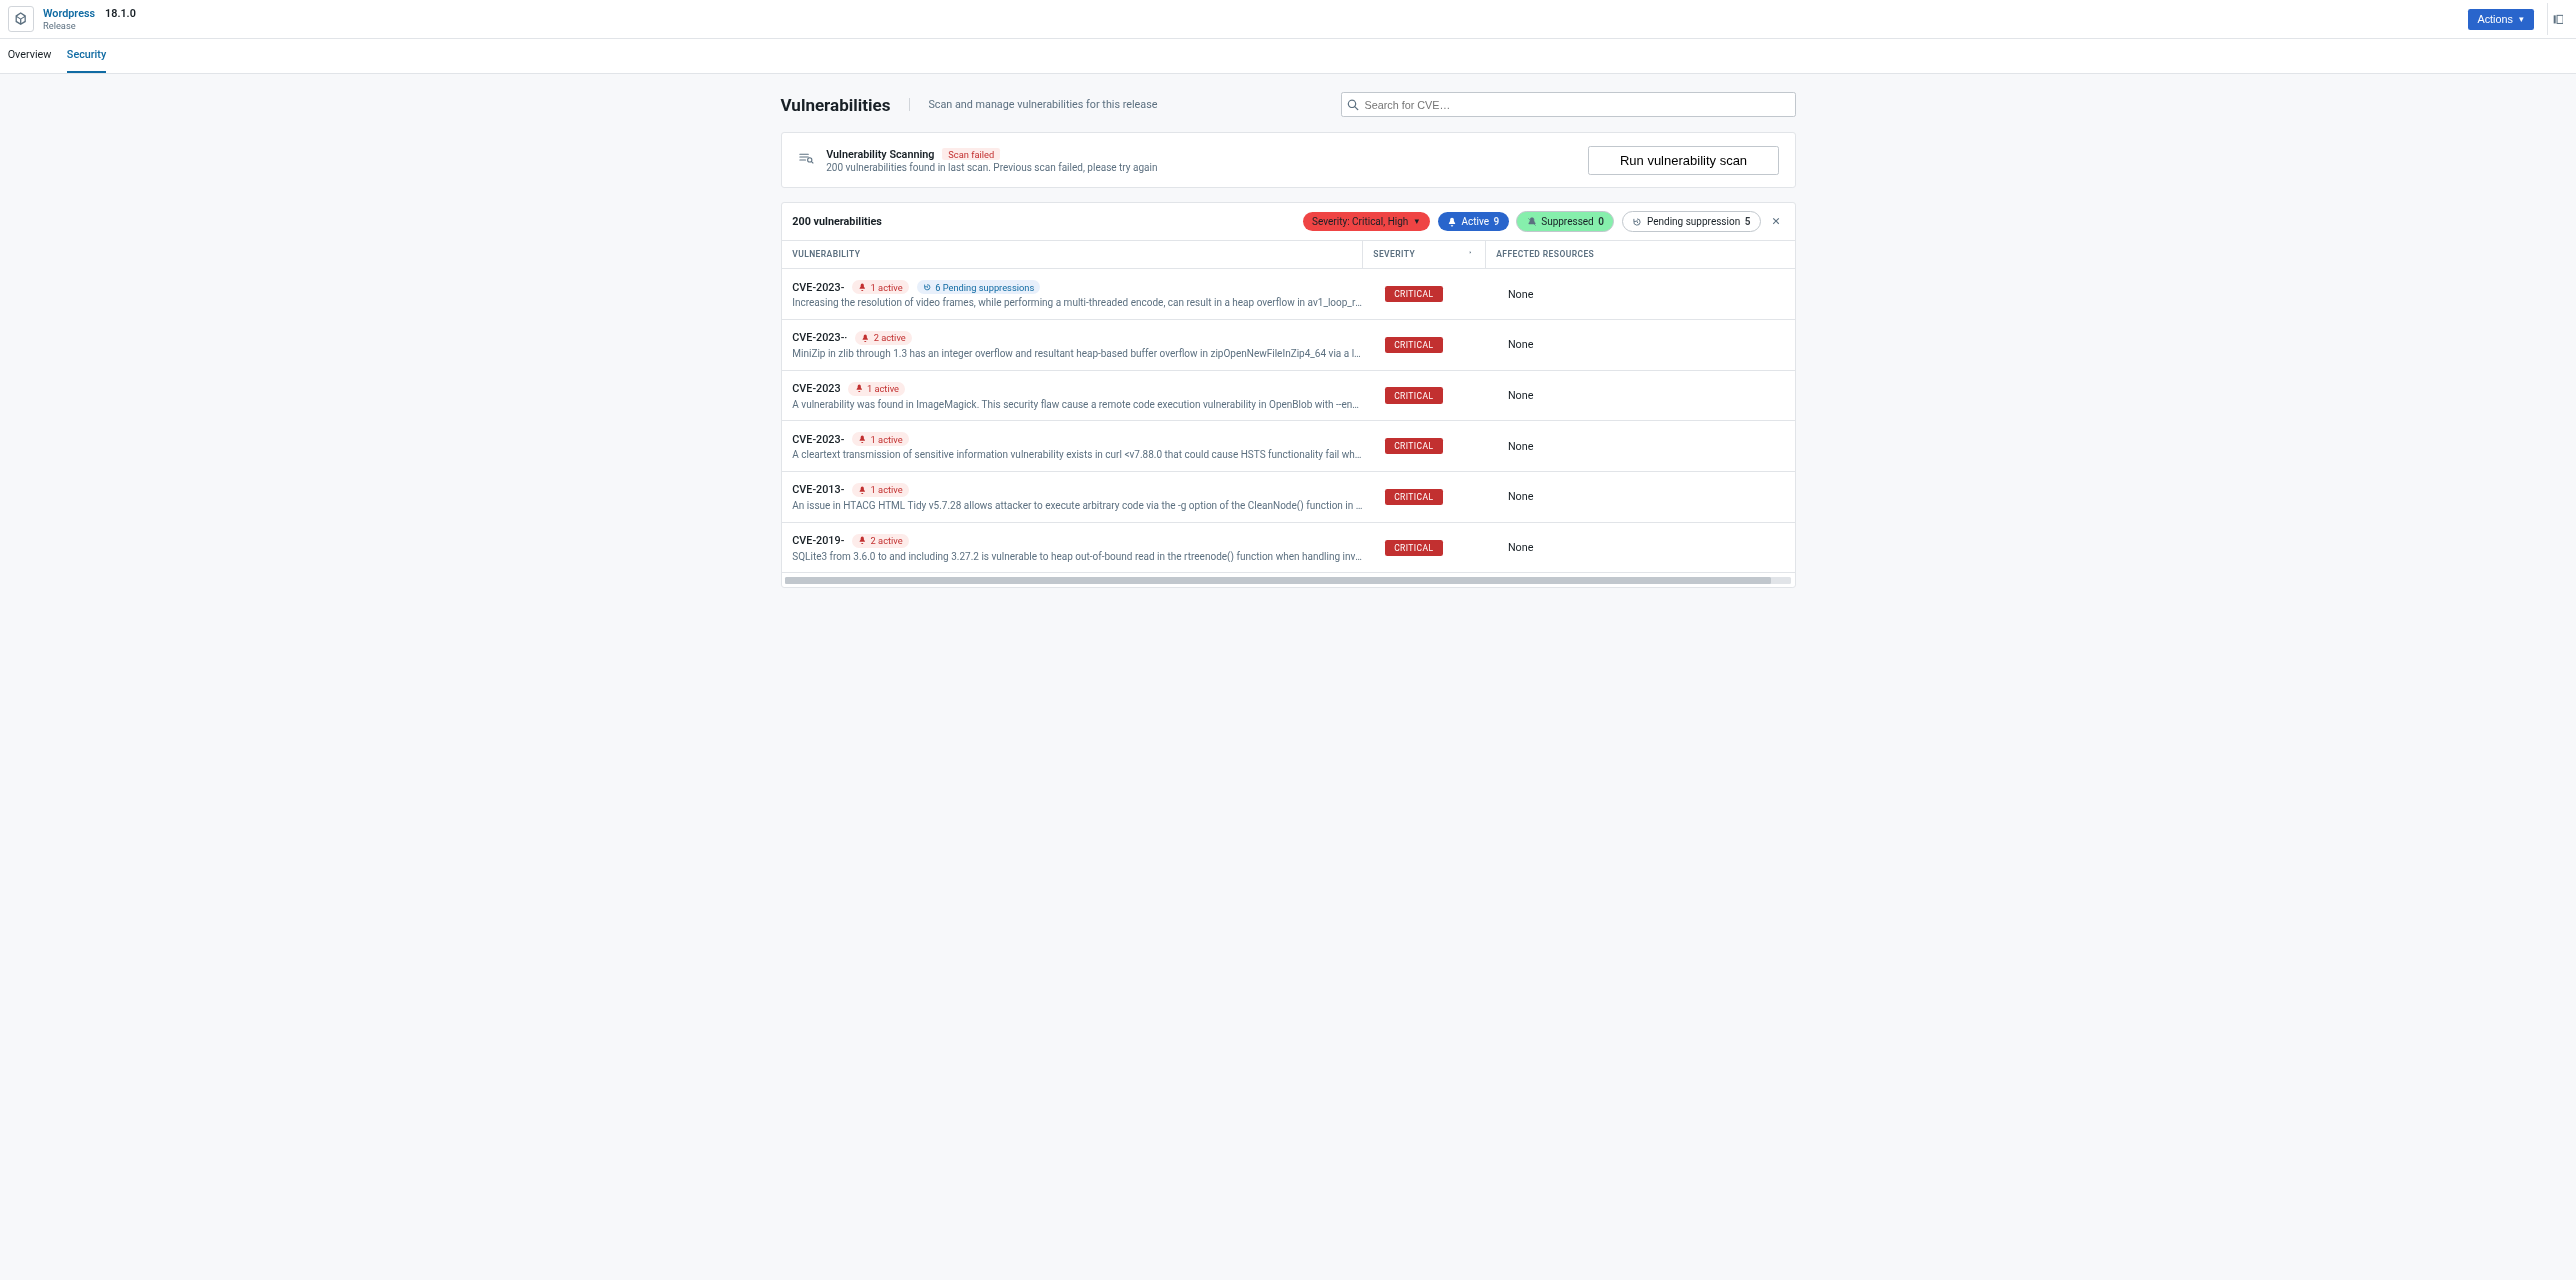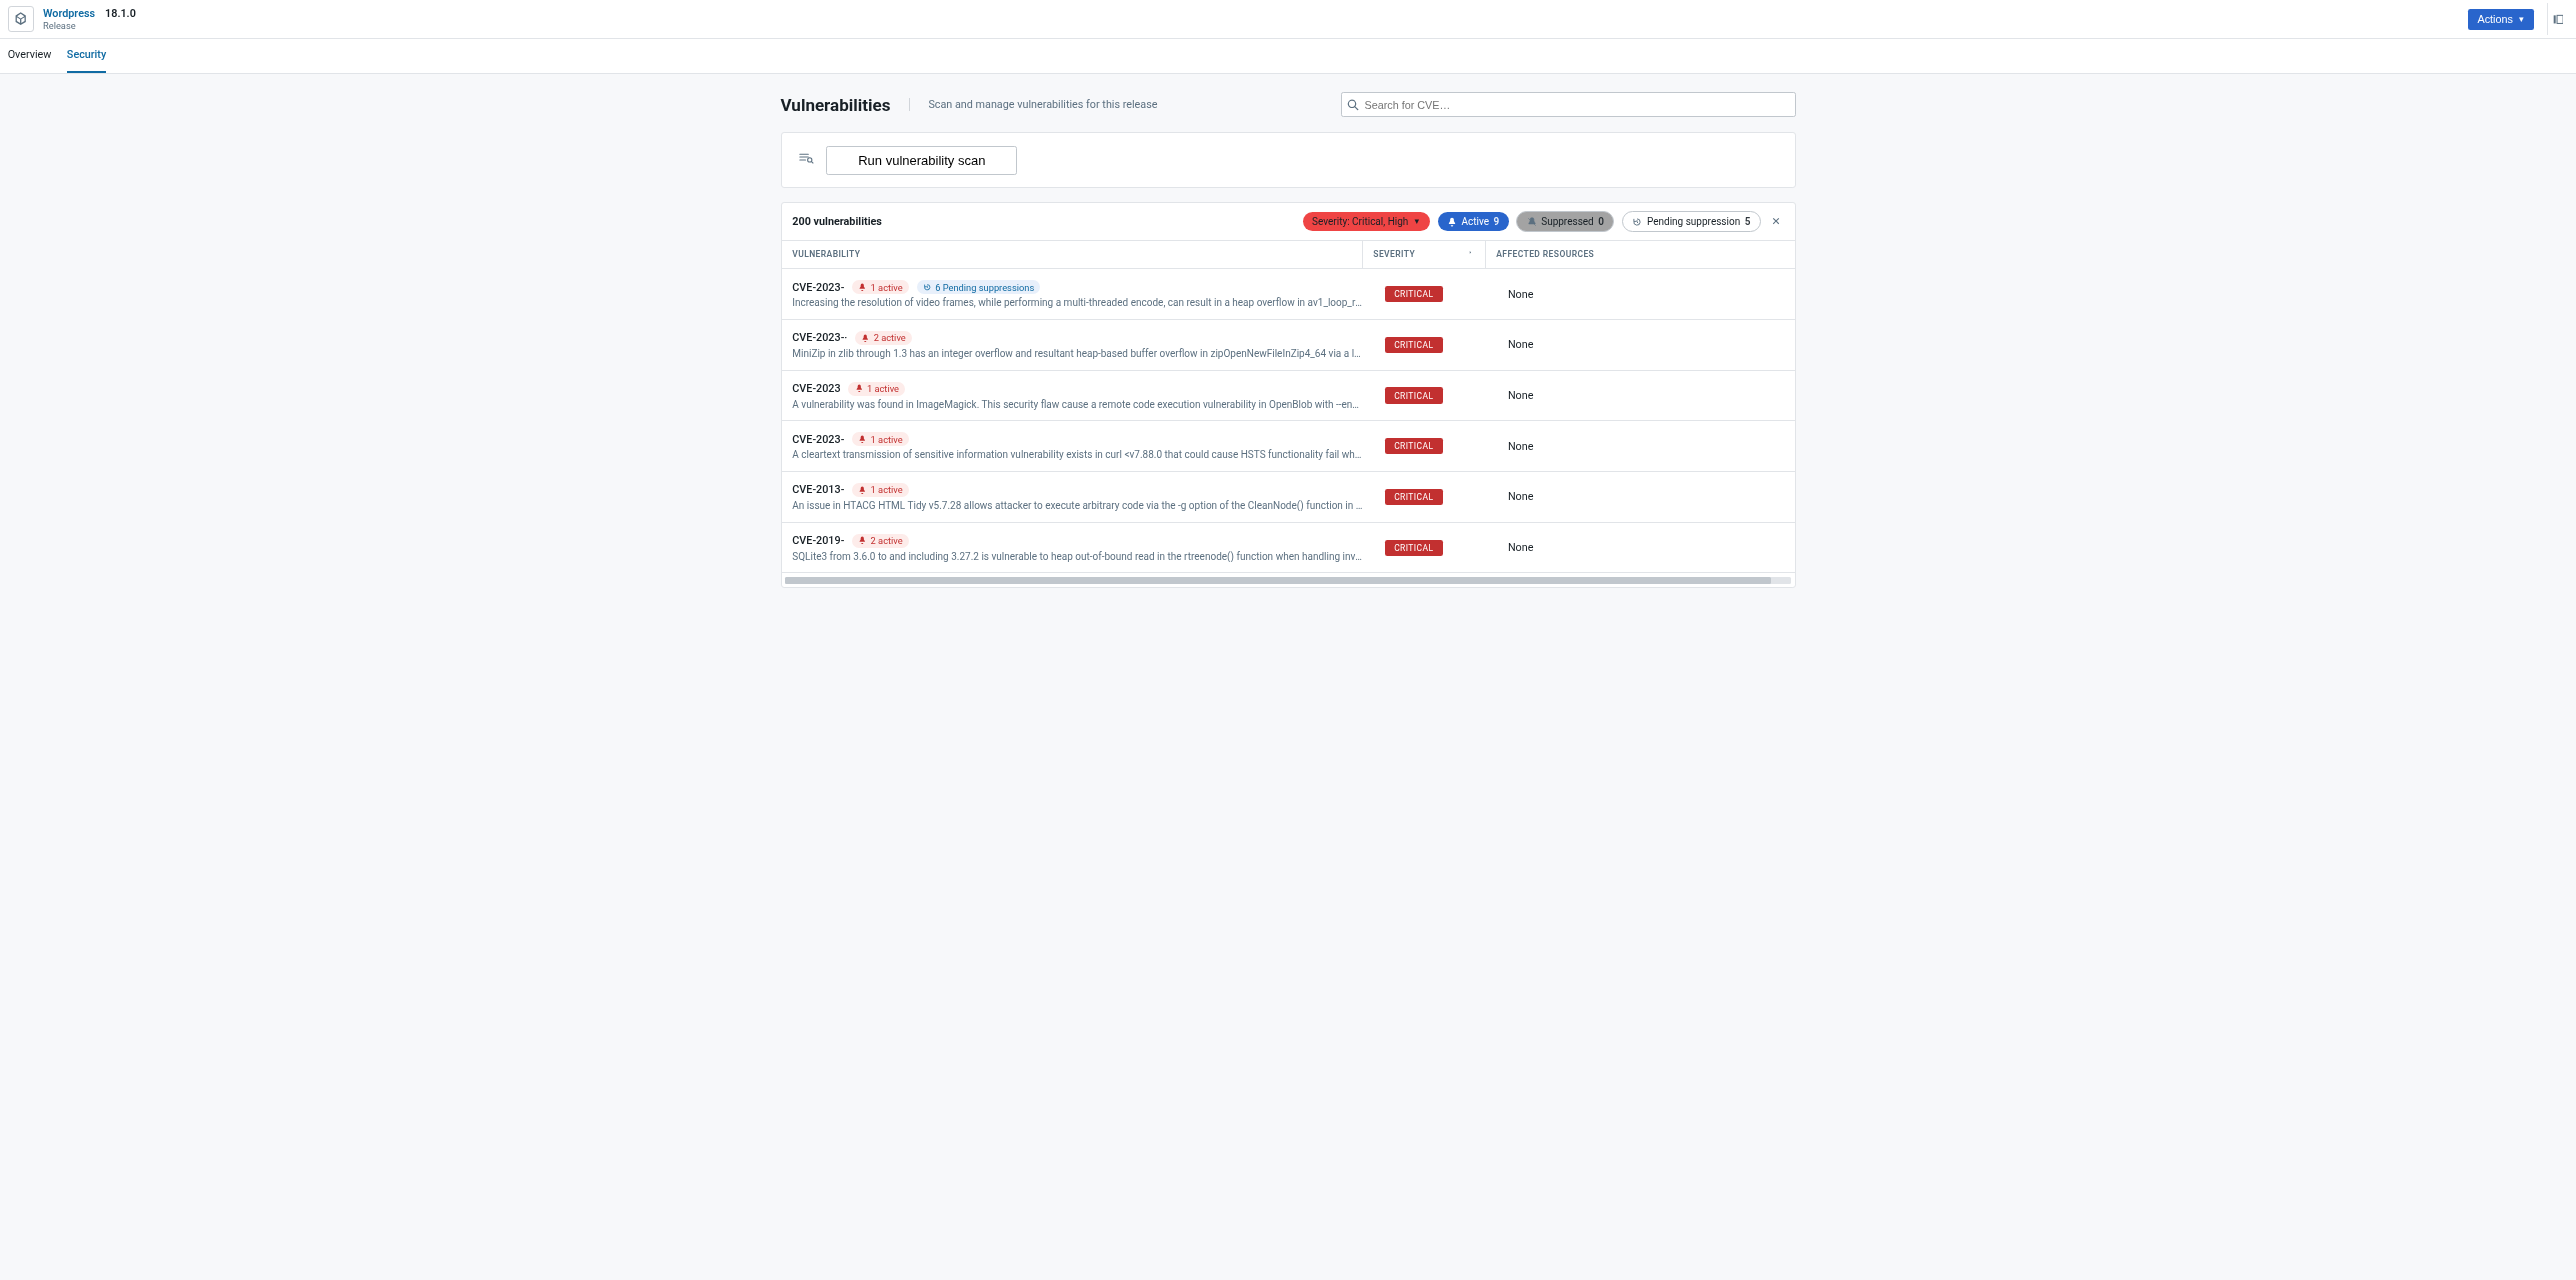--- a/index.html
+++ b/index.html
@@ -42,21 +42,21 @@
 .scan-sub { color: #5c7080; font-size: 10px; margin-top: 1.5px; }
 .run-scan-btn { background: #fff; border: 0.8px solid #c1c7cd; padding: 6.2px 31px; border-radius: 2.3px; cursor: pointer; font-size: 13px; }
 
 .table-panel { background: #fff; border: 0.8px solid #e1e4e8; border-radius: 3.1px; overflow: hidden; }
 .table-toolbar { display: flex; align-items: center; padding: 7.7px 10.8px; gap: 7.7px; }
 .tb-count { color: #182026; font-weight: bold; }
 .tb-spacer { flex: 1; }
 .pill { display: inline-flex; align-items: center; gap: 4.6px; border-radius: 770px; padding: 3.9px 9.3px; font-size: 10px; cursor: pointer; }
 .pill.filter { background: #ef4444; color: #182026; }
 .pill.active-pill { background: #2965cc; color: #fff; }
-.pill.suppressed { background: #a3a3a3; border: 0.8px solid #c1c7cd; }
+.pill.suppressed { background: #86efac; border: 0.8px solid #c1c7cd; }
 .pill.pending { background: #fff; border: 0.8px solid #c1c7cd; }
 .pill .count { font-weight: 600; opacity: 0.9; }
 .pill svg { width: 10px; height: 10px; }
 .clear-x { cursor: pointer; padding: 3.1px; color: #5c7080; }
 
 .grid-head { display: grid; grid-template-columns: 1fr 123px 309px; border-top: 0.8px solid #e1e4e8; border-bottom: 0.8px solid #e1e4e8; background: #fff; }
 .grid-head > div { padding: 6.2px 10.8px; font-size: 8.5px; letter-spacing: 0.4px; color: #5c7080; font-weight: 600; text-transform: uppercase; border-right: 0.8px solid #e1e4e8; display: flex; align-items: center; gap: 6.2px; }
 .grid-head > div:last-child { border-right: none; }
 .sort-icon { margin-left: auto; width: 15.4px; height: 15.4px; display:flex; align-items:center; justify-content:center; }
 
@@ -129,20 +129,27 @@
     </div>
 
     <div class="scan-panel">
       <div class="scan-icon">
         <svg viewBox="0 0 24 24">
             <path d="M4 6h12M4 10h12M4 14h8" stroke-linecap="round"></path>
             <circle cx="18" cy="14" r="3"></circle>
             <path d="M20.5 16.5L23 19"></path>
           </svg>
       </div>
+      <div class="scan-text">
+        <div class="scan-title-line">
+          <span class="scan-title">Vulnerability Scanning</span>
+          <span class="scan-badge">Scan failed</span>
+        </div>
+        <div class="scan-sub">200 vulnerabilities found in last scan. Previous scan failed, please try again</div>
+      </div>
       <button class="run-scan-btn">Run vulnerability scan</button>
     </div>
 
     <div class="table-panel">
       <div class="table-toolbar">
         <span class="tb-count">200 vulnerabilities</span>
         <div class="tb-spacer"></div>
         <div class="pill filter">
           <span>Severity: Critical, High</span>
           <span style="font-size:7.7px;">▼</span>

